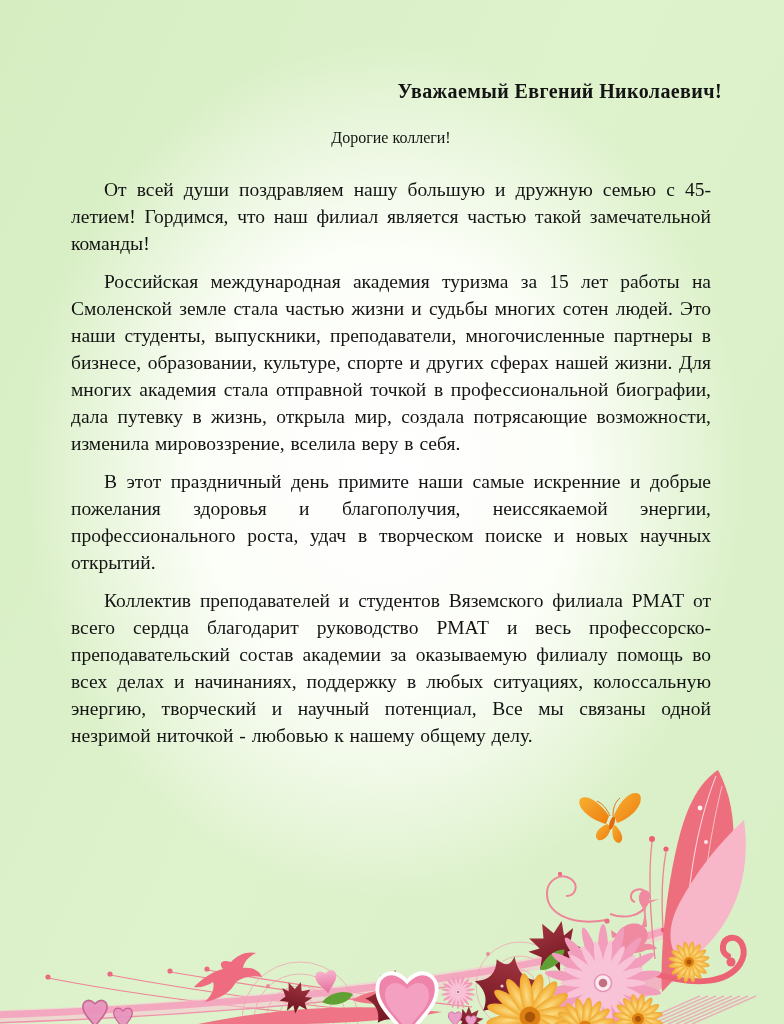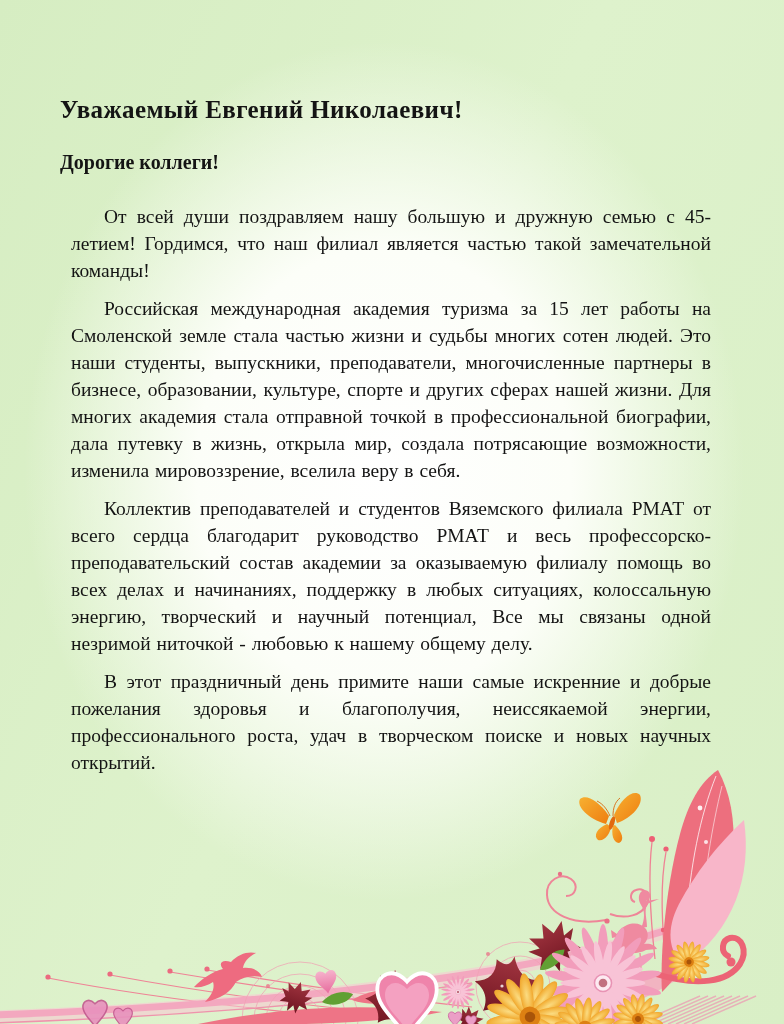--- a/index.html
+++ b/index.html
@@ -11,31 +11,32 @@
     background:
       radial-gradient(ellipse 46% 42% at 49% 46%, #ffffff 0%, #fcfef8 52%, rgba(252,254,248,0) 100%),
       linear-gradient(115deg, #d6edc2 0%, #def2cc 48%, #d9efc6 100%);
   }
   .letter{
     position:absolute;
     left:60px; right:62px; top:80px;
     color:#141414;
   }
   .title{
-    margin:16px 0 26px 0;
-    font-size:25px;
+    margin:0 0 26px 0;
+    font-size:20px;
     font-weight:bold;
-    text-align:left;
+    text-align:right;
     letter-spacing:0.4px;
     line-height:1.15;
   }
   .subtitle{
     margin:0 0 29px 0;
-    font-size:20px;
-    font-weight:bold;
+    font-size:16px;
+    font-weight:normal;
+    text-align:center;
     line-height:1.15;
   }
   .body-text p{
     margin:11px;
     font-size:19.5px;
     line-height:27px;
     text-align:justify;
     text-indent:33px;
     word-spacing:1px;
   }
@@ -306,18 +307,18 @@
       </g>
     </g>
   </svg>
 
   <div class="letter">
     <h1 class="title">Уважаемый Евгений Николаевич!</h1>
     <h2 class="subtitle">Дорогие коллеги!</h2>
     <div class="body-text">
       <p>От всей души поздравляем нашу большую и дружную семью с 45-летием! Гордимся, что наш филиал является частью такой замечательной команды!</p>
       <p>Российская международная академия туризма за 15 лет работы на Смоленской земле стала частью жизни и судьбы многих сотен людей. Это наши студенты, выпускники, преподаватели, многочисленные партнеры в бизнесе, образовании, культуре, спорте и других сферах нашей жизни. Для многих академия стала отправной точкой в профессиональной биографии, дала путевку в жизнь, открыла мир, создала потрясающие возможности, изменила мировоззрение, вселила веру в себя.</p>
+      <p>В этот праздничный день примите наши самые искренние и добрые пожелания здоровья и благополучия, неиссякаемой энергии, профессионального роста, удач в творческом поиске и новых научных открытий.</p>
       <p>Коллектив преподавателей и студентов Вяземского филиала РМАТ от всего сердца благодарит руководство РМАТ и весь профессорско-преподавательский состав академии за оказываемую филиалу помощь во всех делах и начинаниях, поддержку в любых ситуациях, колоссальную энергию, творческий и научный потенциал, Все мы связаны одной незримой ниточкой - любовью к нашему общему делу.</p>
-      <p>В этот праздничный день примите наши самые искренние и добрые пожелания здоровья и благополучия, неиссякаемой энергии, профессионального роста, удач в творческом поиске и новых научных открытий.</p>
     </div>
   </div>
 
 </div>
 
 </body></html>

